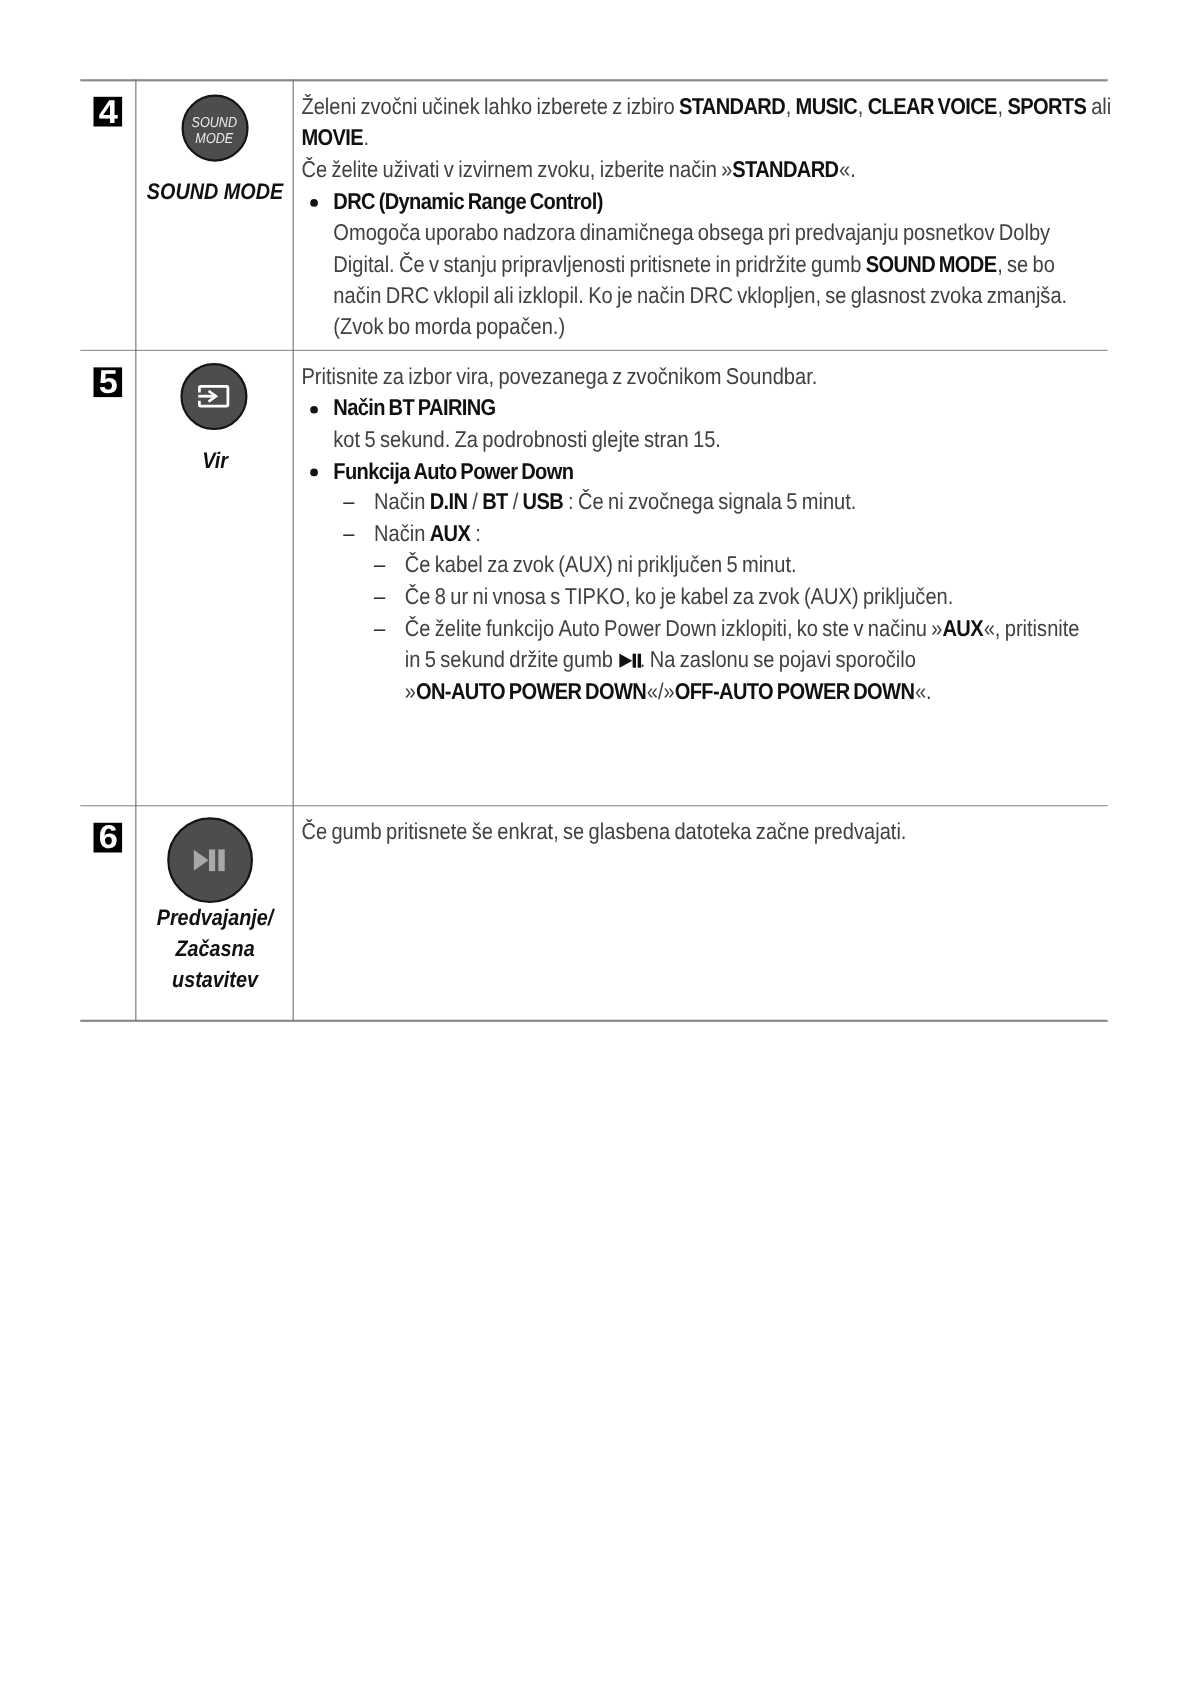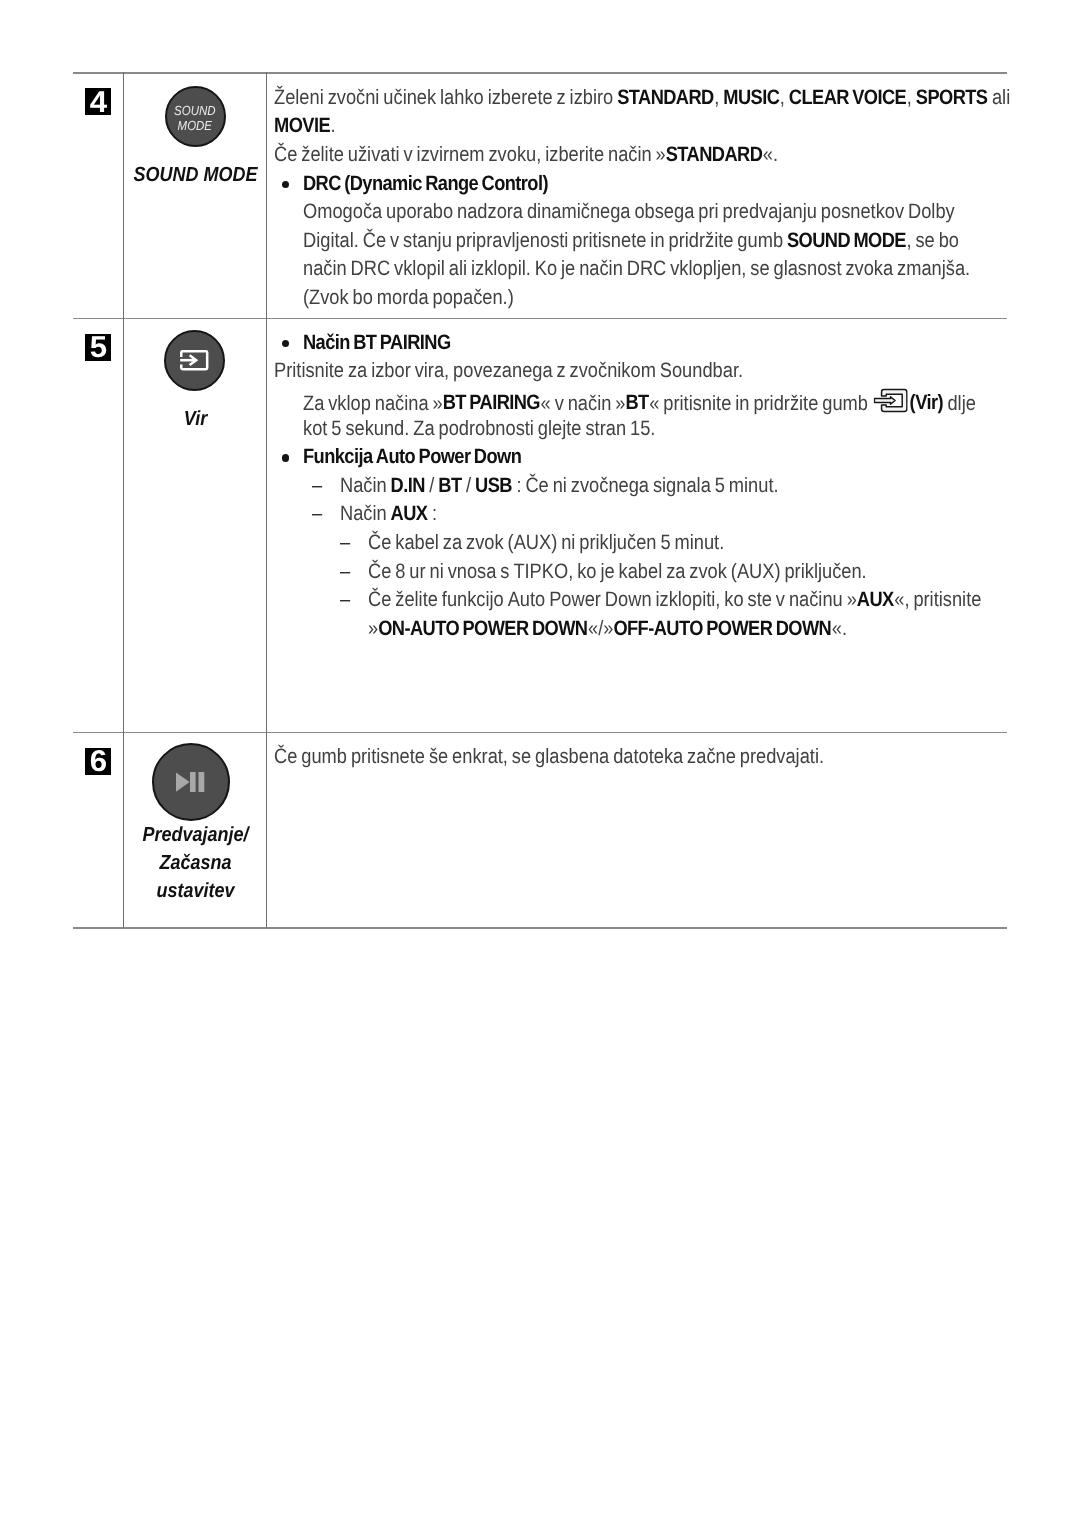--- a/index.html
+++ b/index.html
@@ -100,35 +100,34 @@
             <path fill="none" stroke="#ffffff" stroke-width="25" stroke-linejoin="round" stroke-linecap="butt" d="M12.5 69 V25 A13 13 0 0 1 25.5 12.5 H259 A13 13 0 0 1 272 25 V179 A13 13 0 0 1 259 191.5 H25.5 A13 13 0 0 1 12.5 179 V144"></path>
             <path fill="none" stroke="#ffffff" stroke-width="26" stroke-linecap="butt" d="M2 102 H160"></path>
             <path fill="none" stroke="#ffffff" stroke-width="24" stroke-linejoin="miter" stroke-linecap="butt" d="M96 53 L163 102 L96 151"></path>
           </svg>
         </div>
         <div class="knoblabel" style="margin-top:14px">
           <span>Vir</span>
         </div>
       </div>
       <div class="col" style="top:330.8px">
+        <div class="ln"><span class="sx" style="margin-left:0px">Pritisnite&nbsp;za&nbsp;izbor&nbsp;vira,&nbsp;povezanega&nbsp;z&nbsp;zvočnikom&nbsp;Soundbar.</span></div>
         <div class="ln"><span class="bulletdot" style="left:7.6px;top:9.2px"></span><span class="sx" style="margin-left:29px"><b>Način&nbsp;BT&nbsp;PAIRING</b></span></div>
-        <div class="ln"><span class="sx" style="margin-left:0px">Pritisnite&nbsp;za&nbsp;izbor&nbsp;vira,&nbsp;povezanega&nbsp;z&nbsp;zvočnikom&nbsp;Soundbar.</span></div>
-        <div class="ln"><span class="sx" style="margin-left:29px">Za&nbsp;vklop&nbsp;načina&nbsp;»<b>BT&nbsp;PAIRING</b>«&nbsp;v&nbsp;način&nbsp;»<b>BT</b>«&nbsp;pritisnite&nbsp;in&nbsp;pridržite&nbsp;gumb&nbsp;<svg class="inlineicon" width="34" height="25.4" viewBox="0 0 340 254" style="vertical-align:-3.9px;margin:0 2.5px 0 2px;transform:scaleX(1.1390);transform-origin:0 50%">
-              <g fill="#f4f4f4" stroke="#171717" stroke-width="15" stroke-linejoin="round" stroke-linecap="butt">
-                <path d="M78.5 79 V40 A24 24 0 0 1 102.5 16 H308 A24 24 0 0 1 332 40 V210 A24 24 0 0 1 308 234 H102.5 A24 24 0 0 1 78.5 210 V171 H125 V188 H285 V62 H125 V79 Z"></path>
-                <path d="M7 106 H168 V88 L214 125 L168 162 V144 H7 Z"></path>
-              </g>
-            </svg>&nbsp;<b>(Vir)</b>&nbsp;dlje</span></div>
         <div class="ln"><span class="sx" style="margin-left:29px">kot&nbsp;5&nbsp;sekund.&nbsp;Za&nbsp;podrobnosti&nbsp;glejte&nbsp;stran&nbsp;15.</span></div>
         <div class="ln"><span class="bulletdot" style="left:7.6px;top:9.2px"></span><span class="sx" style="margin-left:29px"><b>Funkcija&nbsp;Auto&nbsp;Power&nbsp;Down</b></span></div>
         <div class="ln"><span class="mark" style="left:37.5px"><span class="sx">–</span></span><span class="sx" style="margin-left:66px">Način&nbsp;<b>D.IN</b>&nbsp;/&nbsp;<b>BT</b>&nbsp;/&nbsp;<b>USB</b>&nbsp;:&nbsp;Če&nbsp;ni&nbsp;zvočnega&nbsp;signala&nbsp;5&nbsp;minut.</span></div>
         <div class="ln"><span class="mark" style="left:37.5px"><span class="sx">–</span></span><span class="sx" style="margin-left:66px">Način&nbsp;<b>AUX</b>&nbsp;:</span></div>
         <div class="ln"><span class="mark" style="left:65.6px"><span class="sx">–</span></span><span class="sx" style="margin-left:94px">Če&nbsp;kabel&nbsp;za&nbsp;zvok&nbsp;(AUX)&nbsp;ni&nbsp;priključen&nbsp;5&nbsp;minut.</span></div>
         <div class="ln"><span class="mark" style="left:65.6px"><span class="sx">–</span></span><span class="sx" style="margin-left:94px">Če&nbsp;8&nbsp;ur&nbsp;ni&nbsp;vnosa&nbsp;s&nbsp;TIPKO,&nbsp;ko&nbsp;je&nbsp;kabel&nbsp;za&nbsp;zvok&nbsp;(AUX)&nbsp;priključen.</span></div>
         <div class="ln"><span class="mark" style="left:65.6px"><span class="sx">–</span></span><span class="sx" style="margin-left:94px">Če&nbsp;želite&nbsp;funkcijo&nbsp;Auto&nbsp;Power&nbsp;Down&nbsp;izklopiti,&nbsp;ko&nbsp;ste&nbsp;v&nbsp;načinu&nbsp;»<b>AUX</b>«,&nbsp;pritisnite</span></div>
+        <div class="ln"><span class="sx" style="margin-left:94px">in&nbsp;5&nbsp;sekund&nbsp;držite&nbsp;gumb&nbsp;<svg class="playpause" width="20.2" height="13.6" viewBox="0 0 202 136" style="vertical-align:-1.1px;margin:0 1.5px 0 1.5px;transform:scaleX(1.1390);transform-origin:0 50%">
+              <path d="M0 0 L119 66 L0 132 Z" fill="#111111"></path>
+              <rect x="122" y="0" width="31" height="132" fill="#111111"></rect>
+              <rect x="168" y="0" width="32" height="132" fill="#111111"></rect>
+            </svg>.&nbsp;Na&nbsp;zaslonu&nbsp;se&nbsp;pojavi&nbsp;sporočilo</span></div>
         <div class="ln"><span class="sx" style="margin-left:94px">»<b>ON-AUTO&nbsp;POWER&nbsp;DOWN</b>«/»<b>OFF-AUTO&nbsp;POWER&nbsp;DOWN</b>«.</span></div>
       </div>
       <div class="numbox" style="left:84.6px;top:748px">
         <span>6</span>
       </div>
       <div class="knobwrap" style="left:124px;top:743px">
         <div class="knob" style="width:78px;height:78px;margin-left:27.5px">
           <svg width="28.3" height="20.2" viewBox="0 0 283 202" style="display:block">
             <path d="M0 5 L136 101 L0 197 Z" fill="#a8a8a8"></path>
             <rect x="140" y="0" width="56" height="202" fill="#a8a8a8"></rect>

